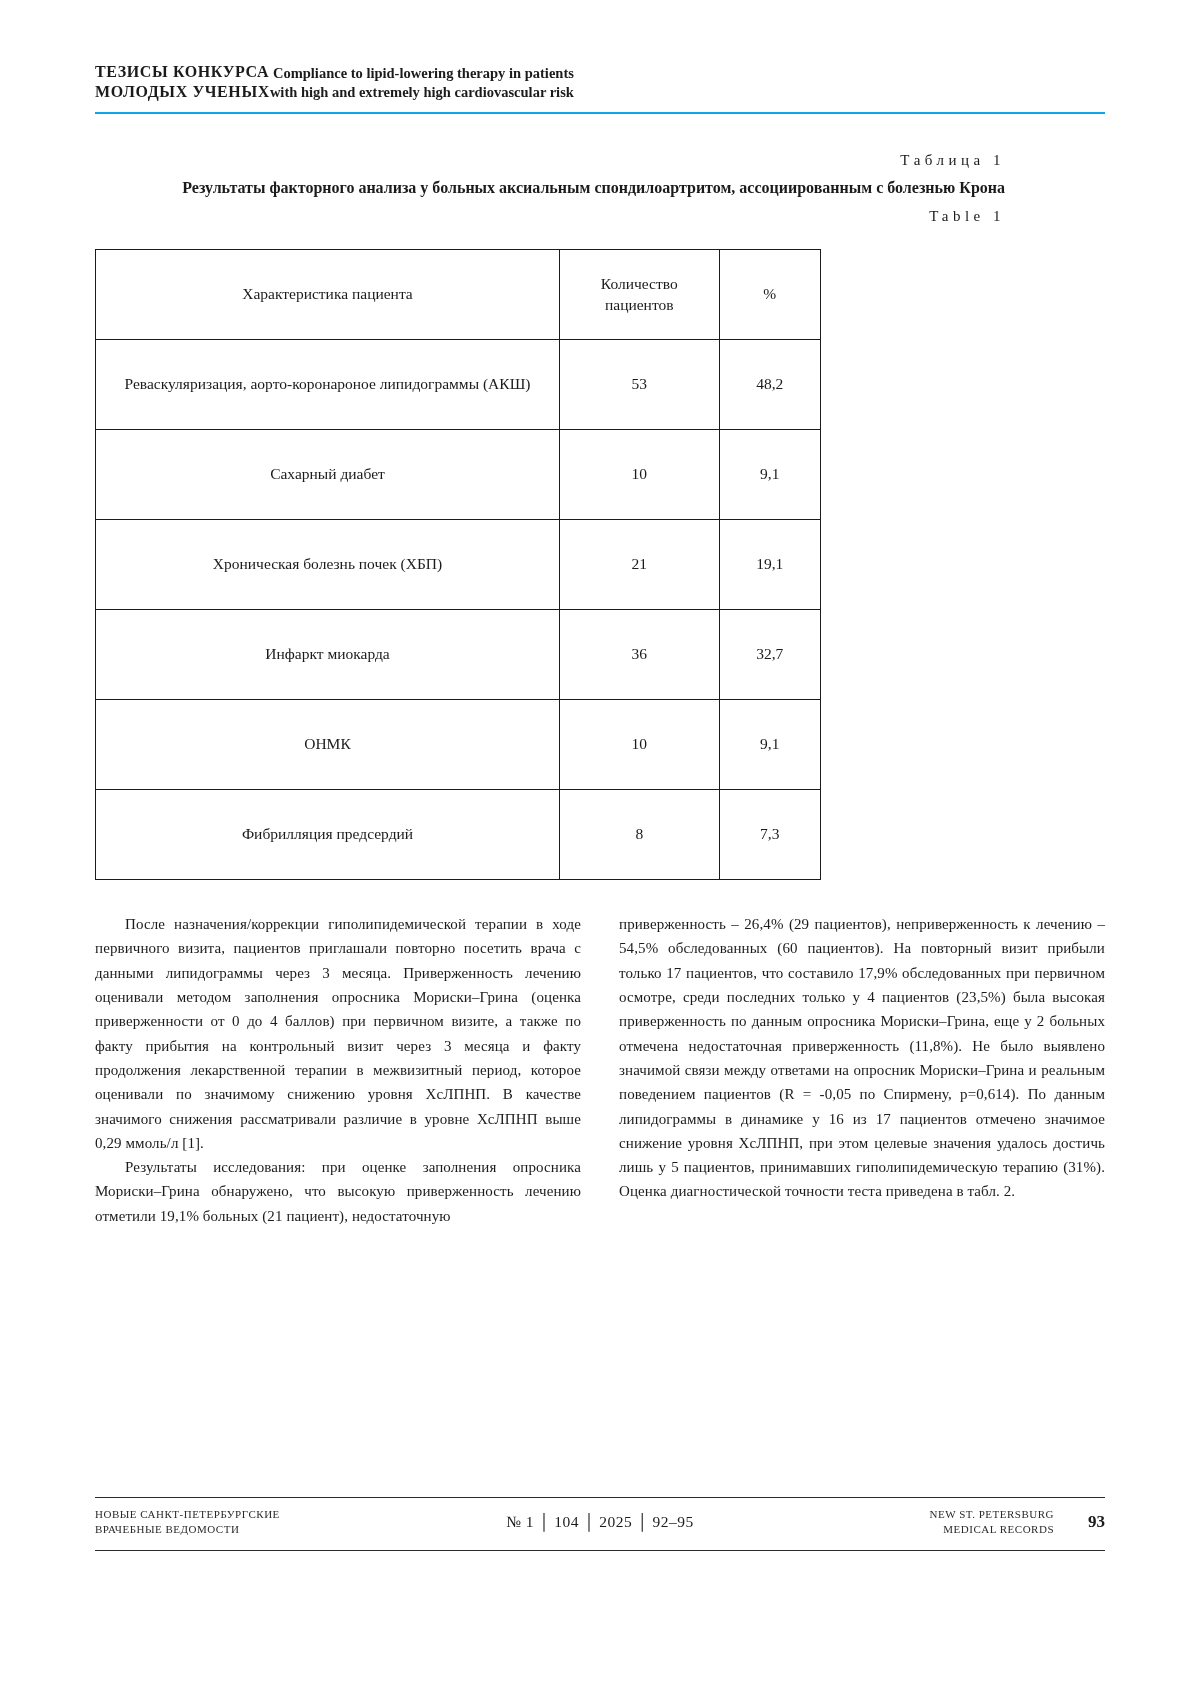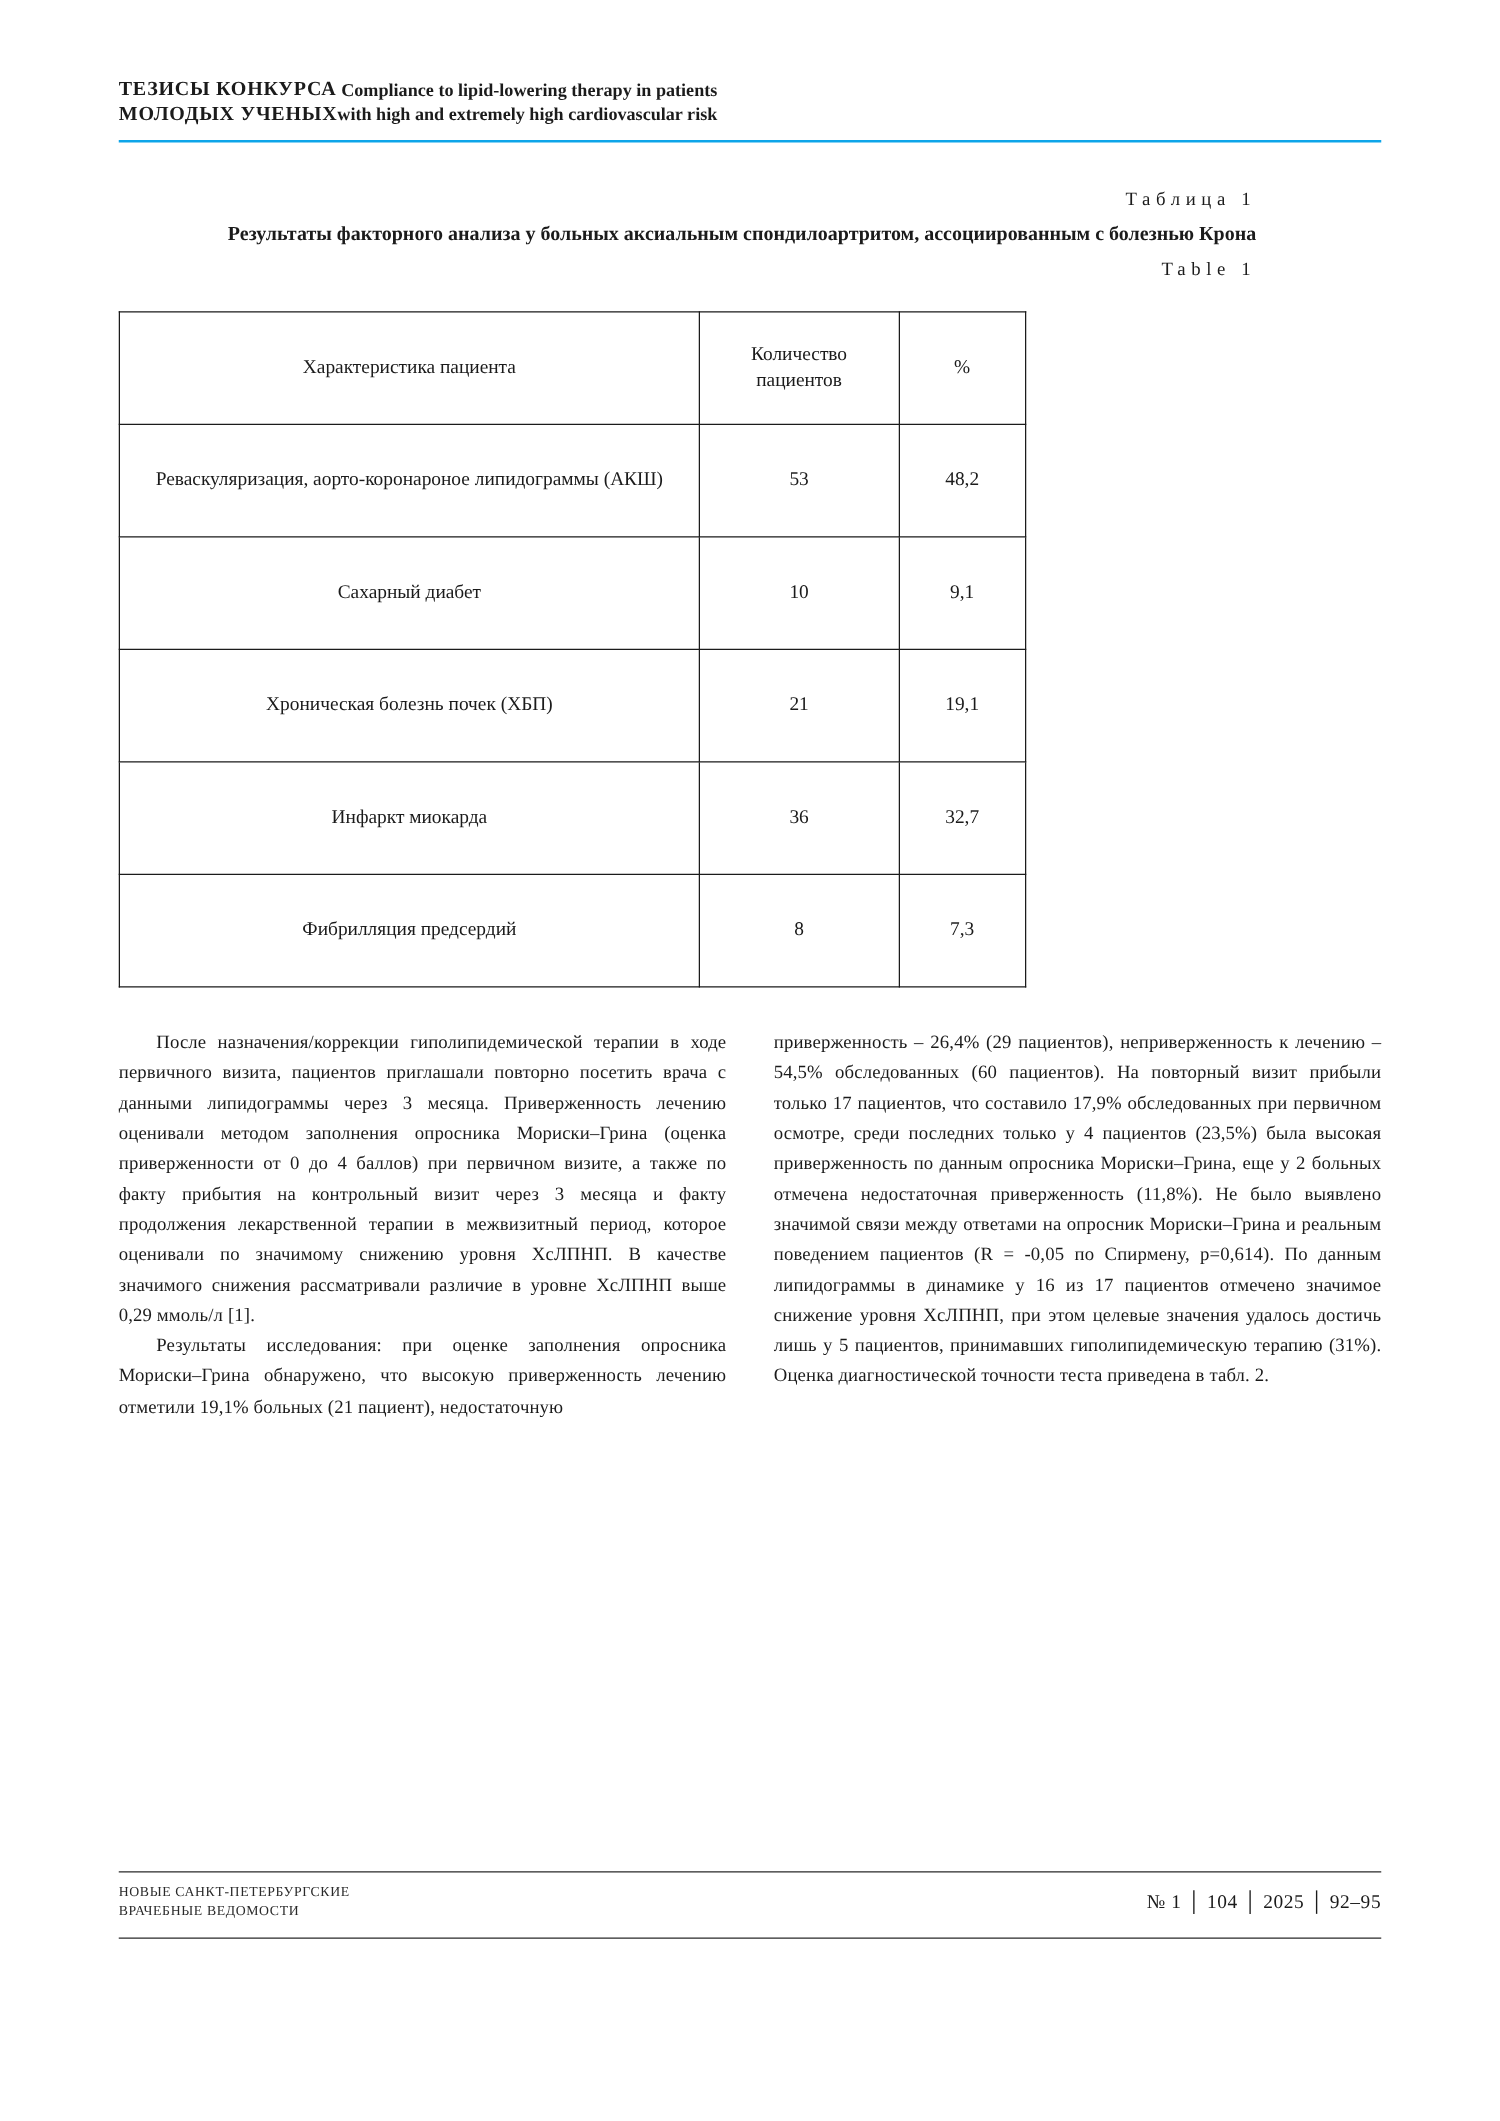--- a/index.html
+++ b/index.html
@@ -184,20 +184,25 @@
         <td>Хроническая болезнь почек (ХБП)</td>
         <td>21</td>
         <td>19,1</td>
       </tr>
       <tr>
         <td>Инфаркт миокарда</td>
         <td>36</td>
         <td>32,7</td>
       </tr>
       <tr>
+        <td>ОНМК</td>
+        <td>10</td>
+        <td>9,1</td>
+      </tr>
+      <tr>
         <td>Фибрилляция предсердий</td>
         <td>8</td>
         <td>7,3</td>
       </tr>
     </tbody>
   </table>
 
   <section class="body-columns">
     <div class="body-col">
       <p class="indent">После назначения/коррекции гиполипидемической терапии в ходе первичного визита, пациентов приглашали повторно посетить врача с данными липидограммы через 3 месяца. Приверженность лечению оценивали методом заполнения опросника Мориски–Грина (оценка приверженности от 0 до 4 баллов) при первичном визите, а также по факту прибытия на контрольный визит через 3 месяца и факту продолжения лекарственной терапии в межвизитный период, которое оценивали по значимому снижению уровня ХсЛПНП. В качестве значимого снижения рассматривали различие в уровне ХсЛПНП выше 0,29 ммоль/л [1].</p>
@@ -207,15 +212,22 @@
       <p>приверженность – 26,4% (29 пациентов), неприверженность к лечению – 54,5% обследованных (60 пациентов). На повторный визит прибыли только 17 пациентов, что составило 17,9% обследованных при первичном осмотре, среди последних только у 4 пациентов (23,5%) была высокая приверженность по данным опросника Мориски–Грина, еще у 2 больных отмечена недостаточная приверженность (11,8%). Не было выявлено значимой связи между ответами на опросник Мориски–Грина и реальным поведением пациентов (R = -0,05 по Спирмену, p=0,614). По данным липидограммы в динамике у 16 из 17 пациентов отмечено значимое снижение уровня ХсЛПНП, при этом целевые значения удалось достичь лишь у 5 пациентов, принимавших гиполипидемическую терапию (31%). Оценка диагностической точности теста приведена в табл. 2.</p>
     </div>
   </section>
 
   <footer class="page-footer">
     <div class="footer-left">
       <div>НОВЫЕ САНКТ-ПЕТЕРБУРГСКИЕ</div>
       <div>ВРАЧЕБНЫЕ ВЕДОМОСТИ</div>
     </div>
     <div class="footer-center">№ 1  │ 104 │  2025 │ 92–95</div>
+    <div class="footer-right-wrap">
+      <div class="footer-right">
+        <div>NEW ST. PETERSBURG</div>
+        <div>MEDICAL RECORDS</div>
+      </div>
+      <div class="page-number">93</div>
+    </div>
   </footer>
 
 </div>
 
 </body></html>

